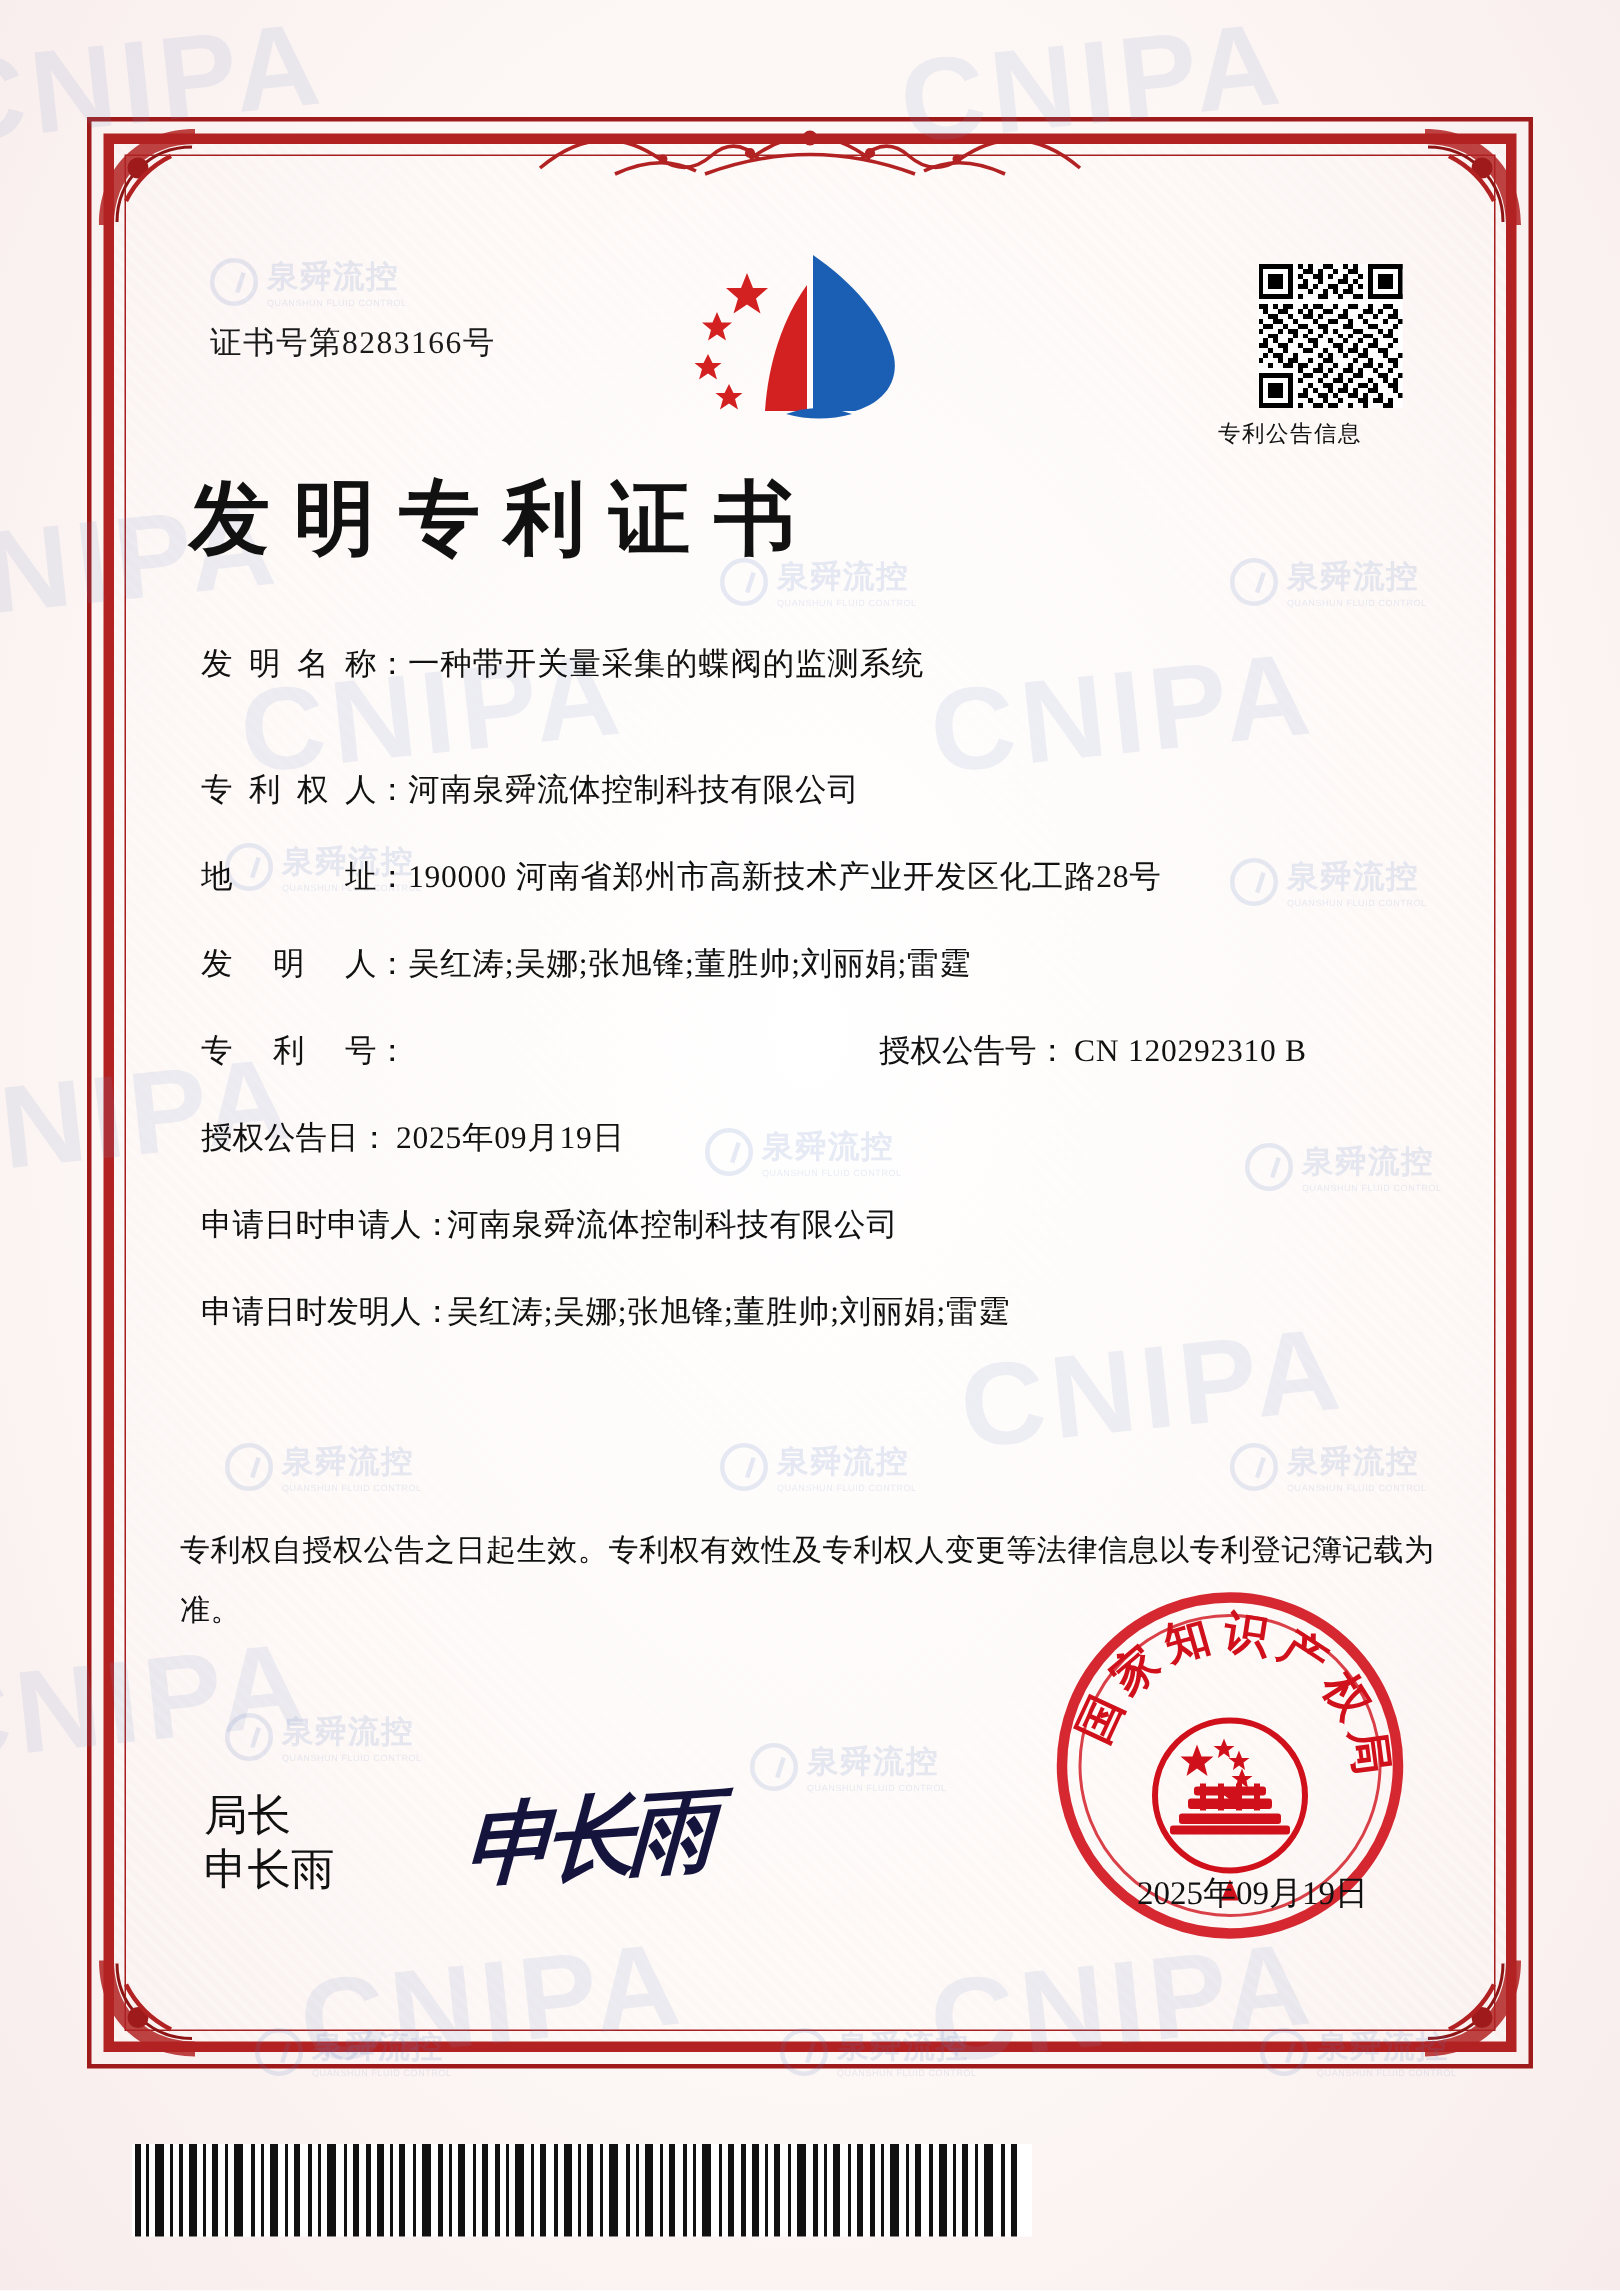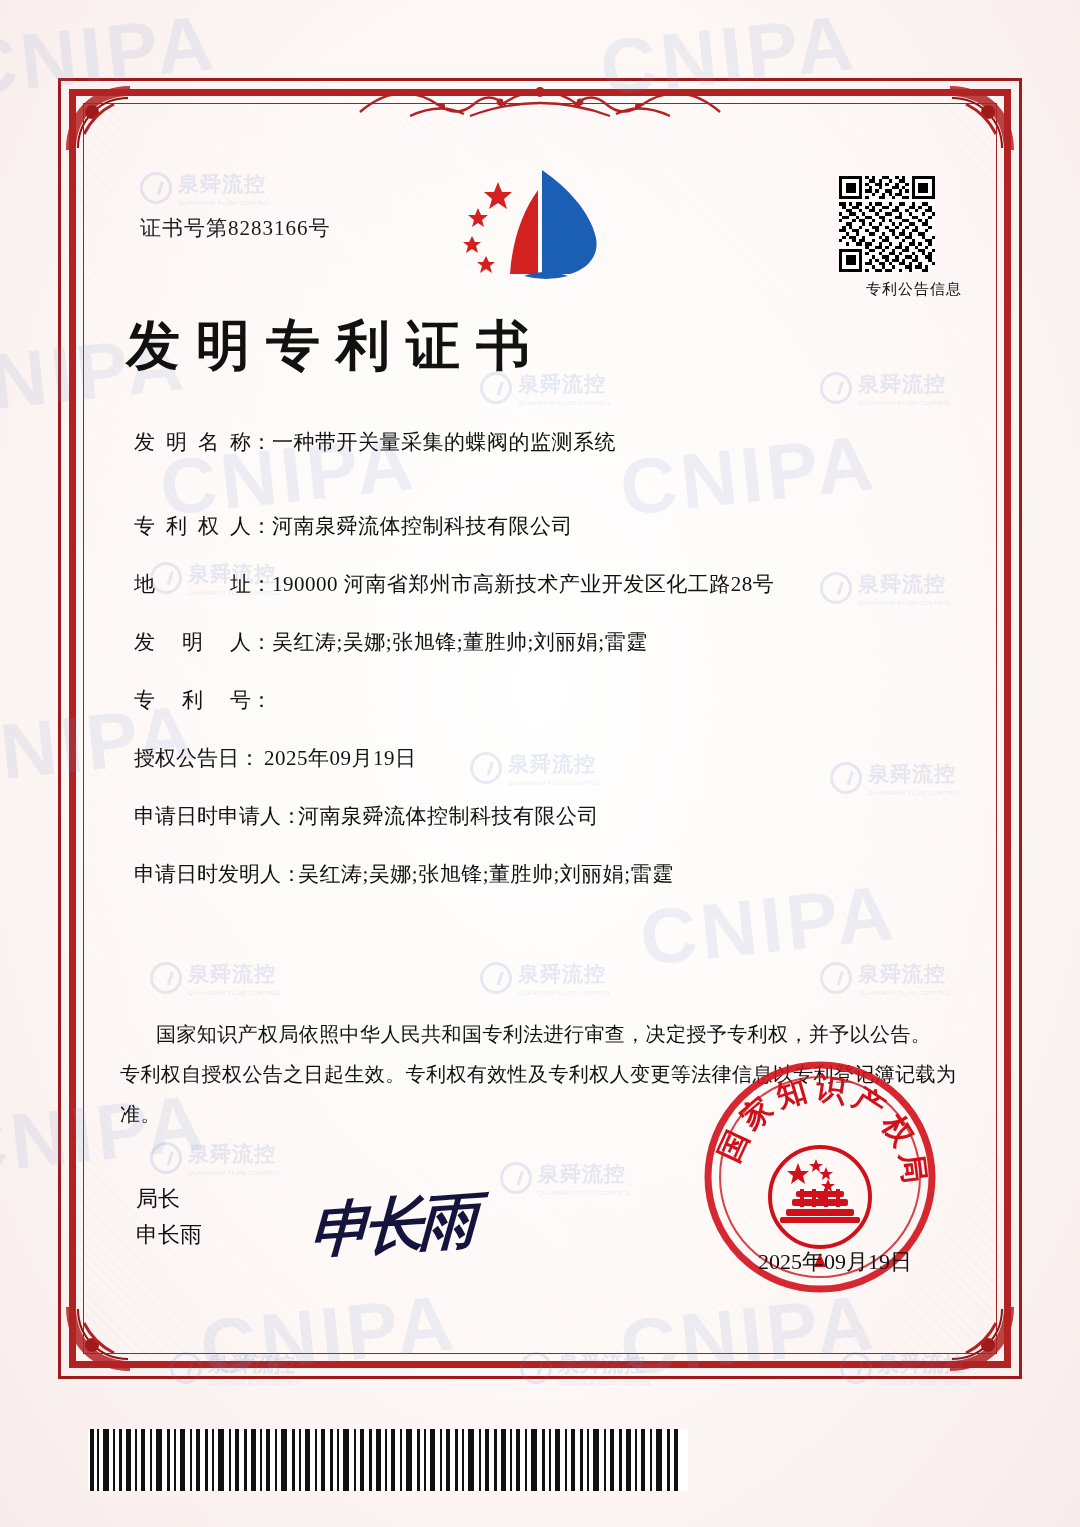--- a/index.html
+++ b/index.html
@@ -138,21 +138,21 @@
     position: absolute;
     left: 50%;
     top: 28px;
     transform: translateX(-50%);
   }
 
   .qr-block {
     position: absolute;
     right: 8px;
     top: 48px;
-    text-align: right;
+    text-align: left;
     width: 150px;
   }
   .qr {
     width: 96px;
     height: 96px;
     margin: 0 auto;
     background-color: #fff;
   }
   .qr-caption {
     margin-top: 8px;
@@ -221,22 +221,22 @@
     line-height: 40px;
     color: #111;
     letter-spacing: 0.4px;
   }
   .statement p { margin: 0; }
   .statement .indent { text-indent: 36px; }
 
   .signature-block {
     position: absolute;
     left: 26px;
-    bottom: 84px;
-    font-size: 22px;
+    bottom: 72px;
+    font-size: 29px;
     line-height: 36px;
     color: #111;
   }
   .sig-script {
     position: absolute;
     left: 200px;
     bottom: 70px;
     font-family: "DejaVu Serif", serif;
     font-size: 60px;
     font-style: italic;
@@ -704,20 +704,24 @@
       </div>
 
       <div class="row two-col">
         <span class="col-a">
           <span class="lbl sp">
               <span>专</span>
               <span>利</span>
               <span>号：</span>
             </span>
         </span>
+        <span class="col-b">
+          <span class="lbl">授权公告号：</span>
+          <span class="val">CN 120292310 B</span>
+        </span>
       </div>
 
       <div class="row two-col">
         <span class="col-b">
           <span class="lbl">授权公告日：</span>
           <span class="val">2025年09月19日</span>
         </span>
       </div>
 
       <div class="row">
@@ -725,21 +729,20 @@
         <span class="val" style="padding-left:26px">河南泉舜流体控制科技有限公司</span>
       </div>
 
       <div class="row">
         <span class="lbl">申请日时发明人：</span>
         <span class="val" style="padding-left:26px">吴红涛;吴娜;张旭锋;董胜帅;刘丽娟;雷霆</span>
       </div>
     </div>
 
     <div class="statement">
-      <p class="indent">国家知识产权局依照中华人民共和国专利法进行审查，决定授予专利权，并予以公告。</p>
       <p>专利权自授权公告之日起生效。专利权有效性及专利权人变更等法律信息以专利登记簿记载为准。</p>
     </div>
 
     <div class="signature-block">
       <div>局长</div>
       <div>申长雨</div>
     </div>
     <div class="sig-script">申长雨</div>
 
     <div class="seal">

